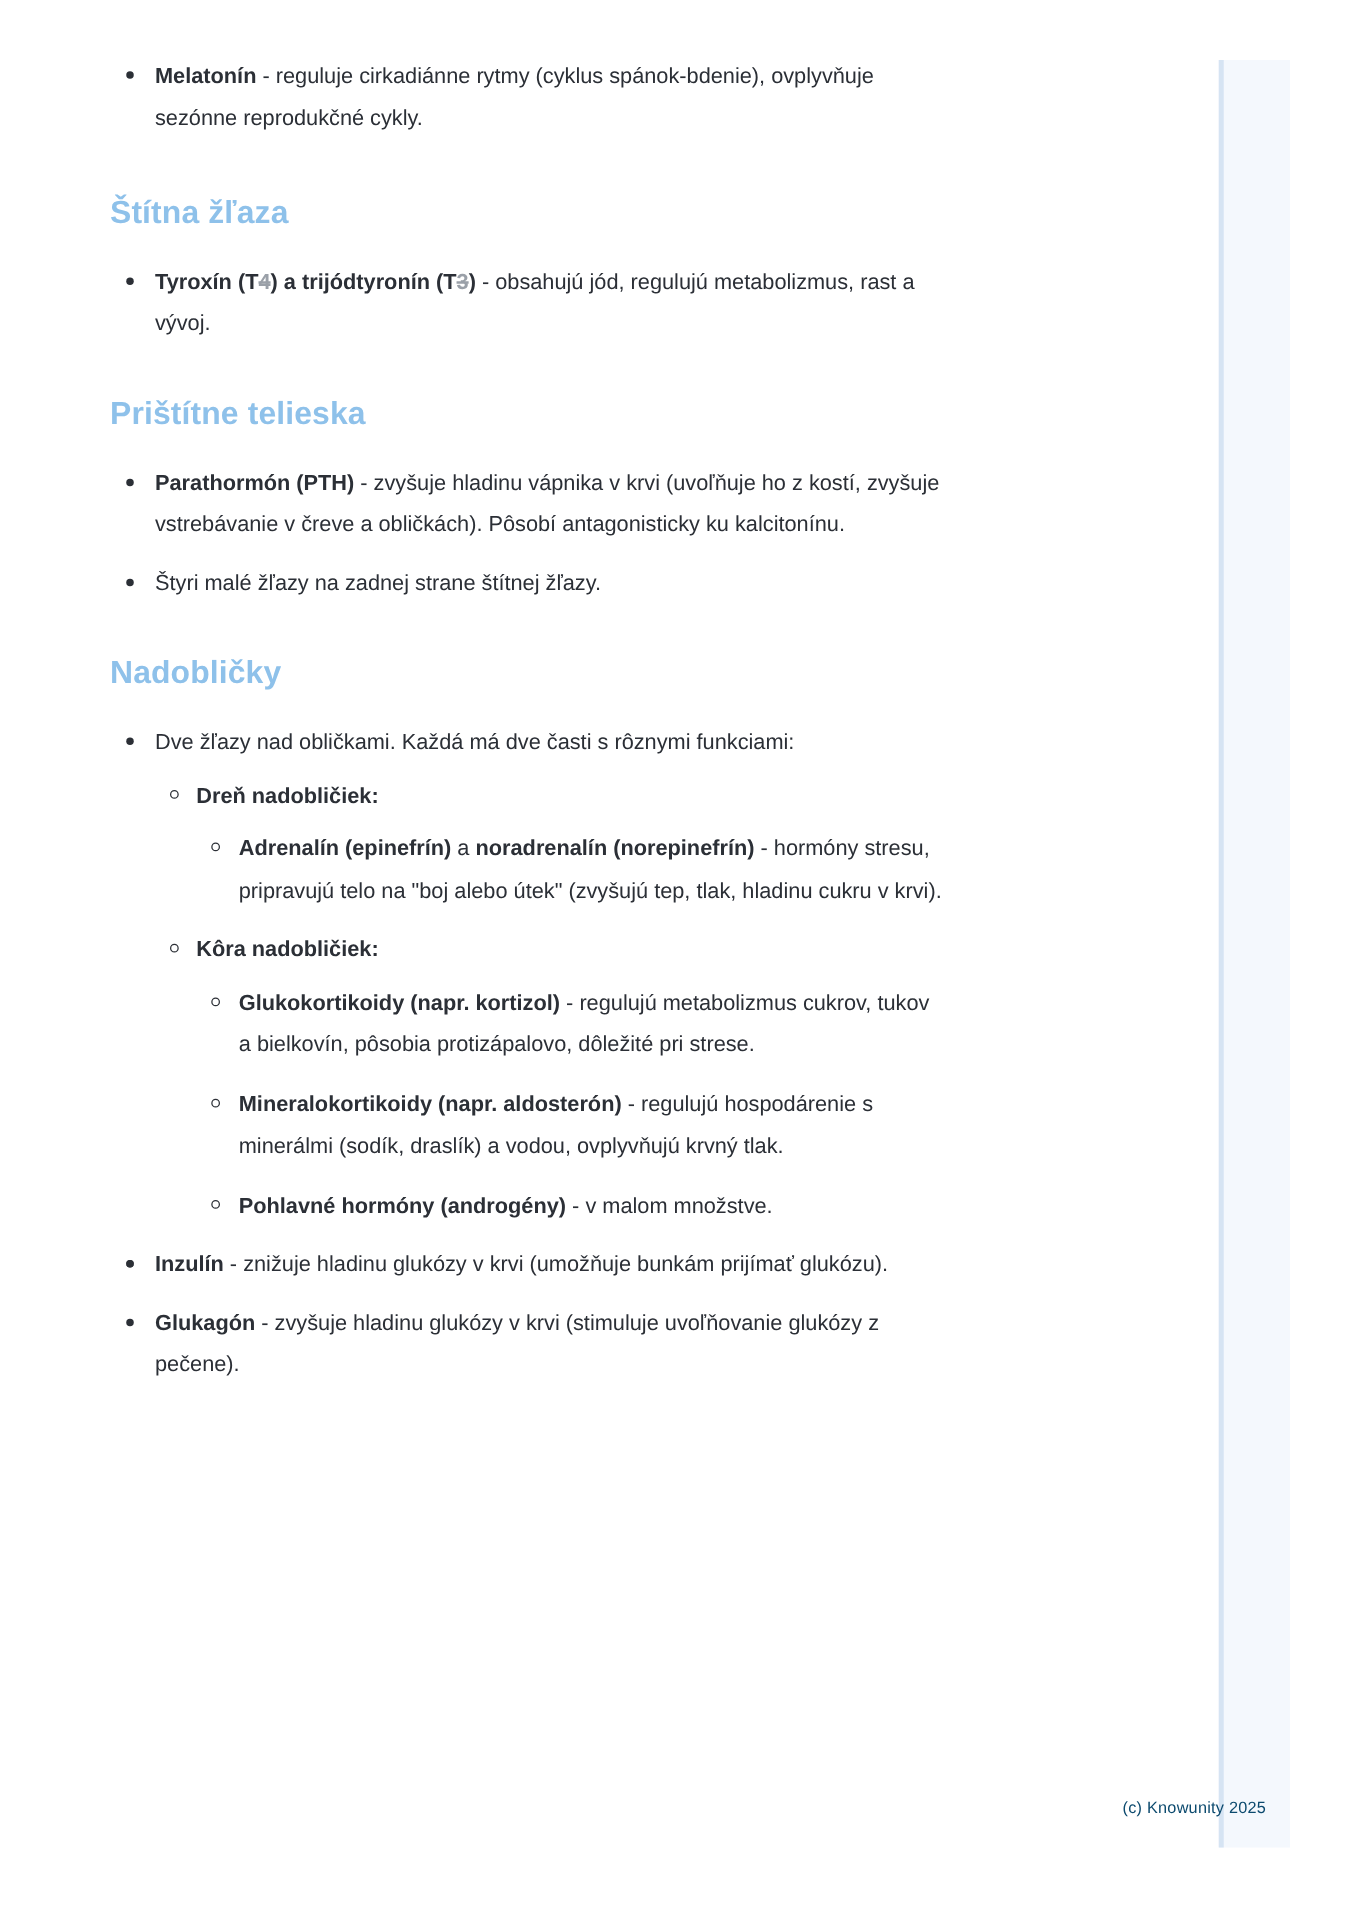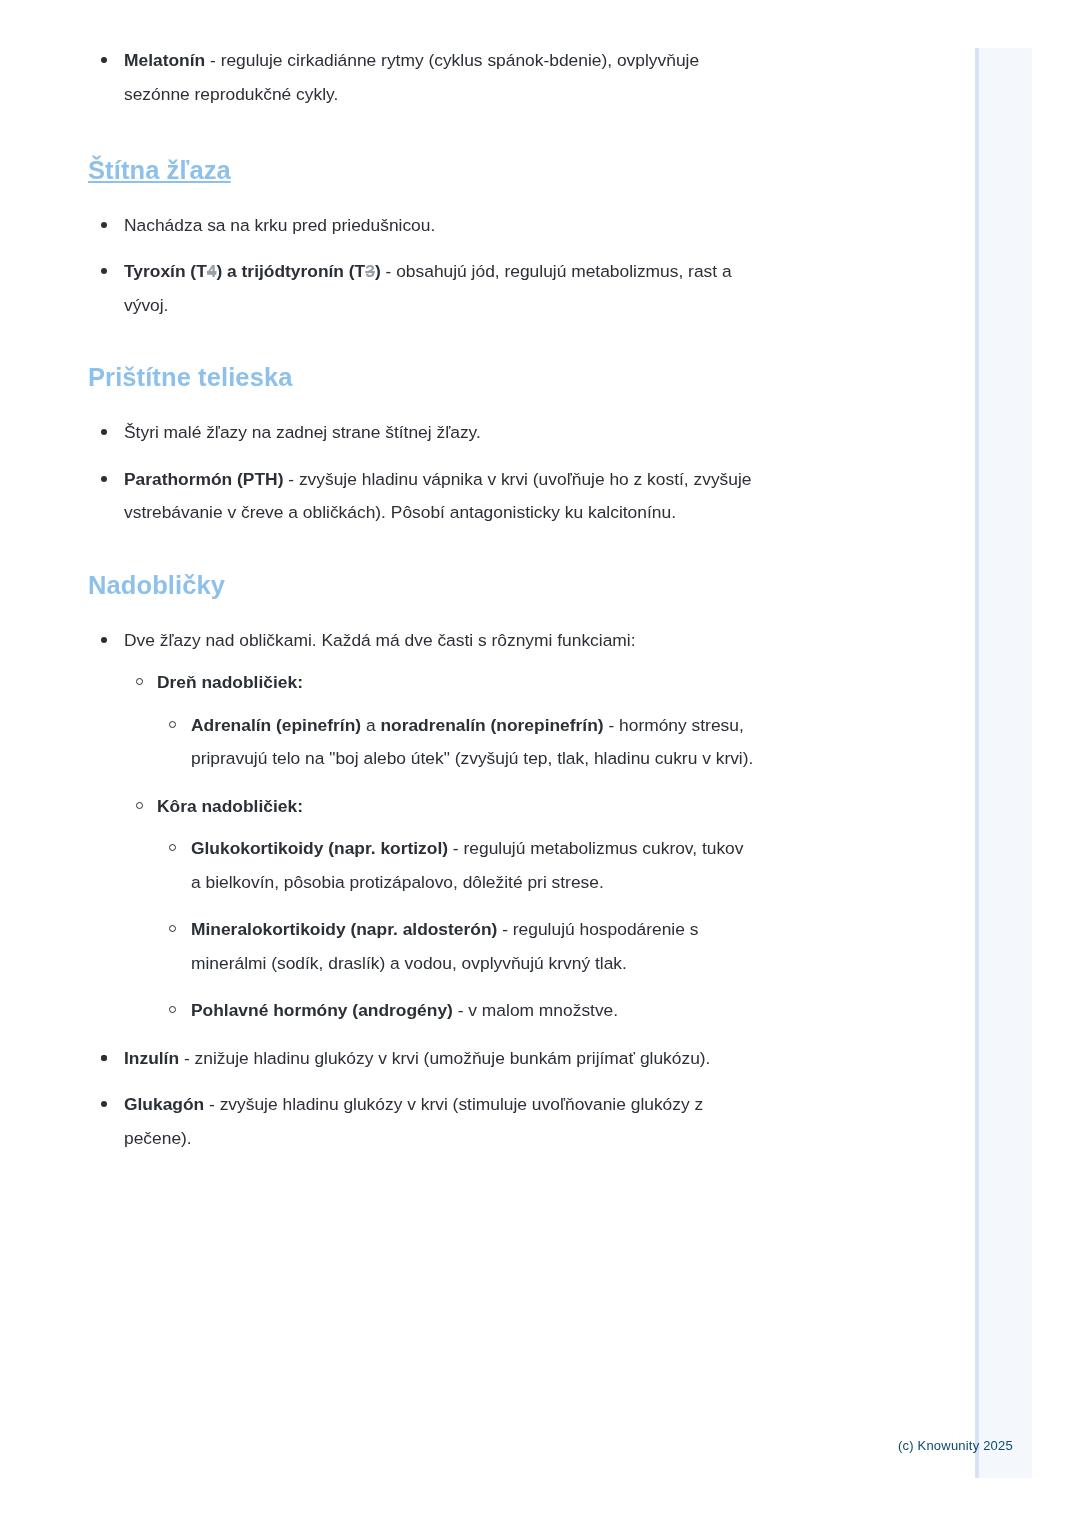--- a/index.html
+++ b/index.html
@@ -39,21 +39,21 @@
   }
 
   h2.section-heading {
     font-size: 25.5px;
     font-weight: 700;
     color: #8ec1ea;
     margin: 40px 0 22px 0;
     line-height: 1.25;
     letter-spacing: 0.1px;
   }
-  h2.section-heading.first { margin-top: 44px; text-decoration: underline; }
+  h2.section-heading.first { margin-top: 44px; }
 
   ul {
     list-style: none;
     margin: 0;
     padding: 0;
   }
   ul.lvl1 { margin: 0 0 4px 0; }
 
   li {
     position: relative;
@@ -139,37 +139,33 @@
     <li>
       <span class="marker"></span>
       <b>Melatonín</b><span> - </span><span>reguluje cirkadiánne rytmy (cyklus spánok-bdenie), ovplyvňuje sezónne reprodukčné cykly.</span>
     </li>
   </ul>
 
   <h2 class="section-heading first">Štítna žľaza</h2>
   <ul class="lvl1">
     <li>
       <span class="marker"></span>
-      <span>Nachádza sa na krku pred priedušnicou.</span>
-    </li>
-    <li>
-      <span class="marker"></span>
       <b>Tyroxín (T</b><b class="sub-digit">4</b><b>) a trijódtyronín (T</b><b class="sub-digit">3</b><b>)</b><span> - </span><span>obsahujú jód, regulujú metabolizmus, rast a vývoj.</span>
     </li>
   </ul>
 
   <h2 class="section-heading">Prištítne telieska</h2>
   <ul class="lvl1">
     <li>
       <span class="marker"></span>
+      <b>Parathormón (PTH)</b><span> - </span><span>zvyšuje hladinu vápnika v krvi (uvoľňuje ho z kostí, zvyšuje vstrebávanie v čreve a obličkách). Pôsobí antagonisticky ku kalcitonínu.</span>
+    </li>
+    <li>
+      <span class="marker"></span>
       <span>Štyri malé žľazy na zadnej strane štítnej žľazy.</span>
-    </li>
-    <li>
-      <span class="marker"></span>
-      <b>Parathormón (PTH)</b><span> - </span><span>zvyšuje hladinu vápnika v krvi (uvoľňuje ho z kostí, zvyšuje vstrebávanie v čreve a obličkách). Pôsobí antagonisticky ku kalcitonínu.</span>
     </li>
   </ul>
 
   <h2 class="section-heading">Nadobličky</h2>
   <ul class="lvl1">
     <li>
       <span class="marker"></span>
       <span>Dve žľazy nad obličkami. Každá má dve časti s rôznymi funkciami:</span>
 
       <ul class="lvl2">

